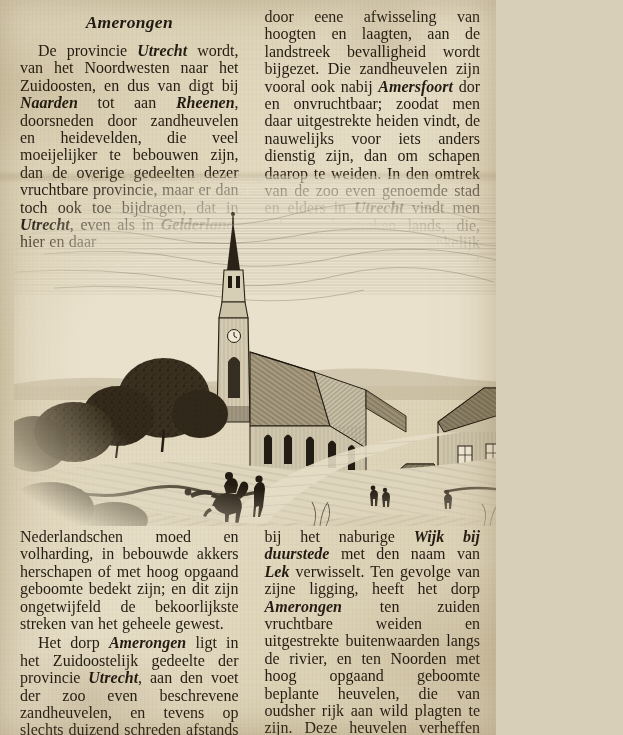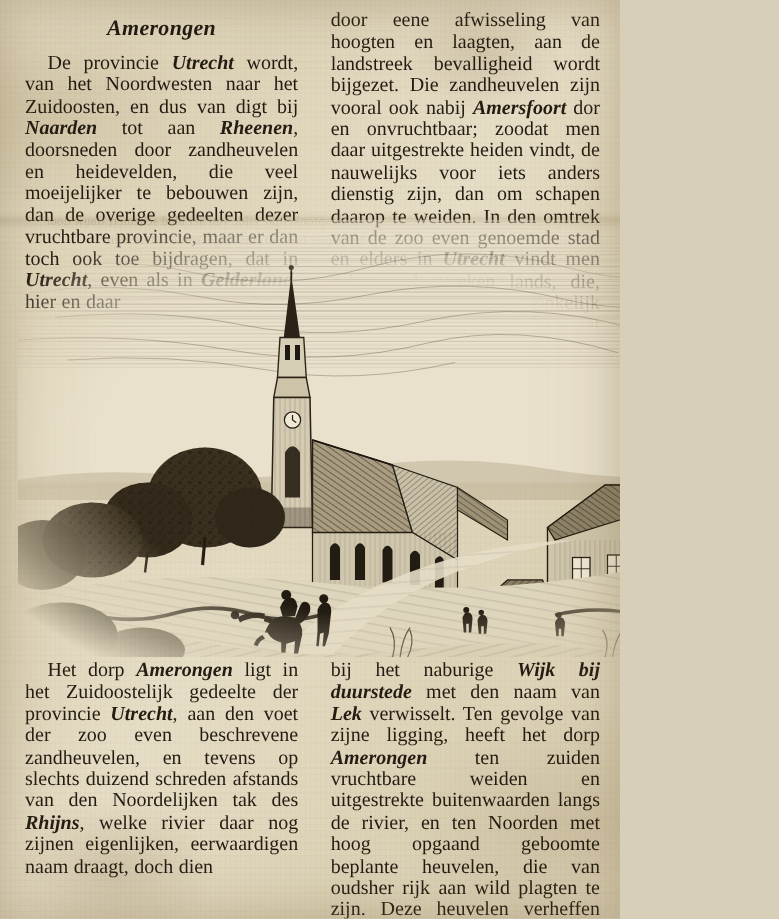--- a/index.html
+++ b/index.html
@@ -391,20 +391,21 @@
               <path d="M476 350 q2 -14 8 -22"></path>
             </g>
           </g>
         </g>
       </svg>
     </div>
   </div>
 
   <div class="columns lower">
     <div class="col left">
+      <p class="body noindent">Nederlandschen moed en volharding, in bebouwde akkers herschapen of met hoog opgaand geboomte bedekt zijn; en dit zijn ongetwijfeld de bekoorlijkste streken van het geheele gewest.</p>
       <p class="body">Het dorp <span class="it">Amerongen</span> ligt in het Zuidoostelijk gedeelte der provincie <span class="it">Utrecht</span>, aan den voet der zoo even beschrevene zandheuvelen, en tevens op slechts duizend schreden afstands van den Noordelijken tak des <span class="it">Rhijns</span>, welke rivier daar nog zijnen eigenlijken, eerwaardigen naam draagt, doch dien</p>
     </div>
     <div class="col right">
       <p class="body noindent">bij het naburige <span class="it">Wijk bij duurstede</span> met den naam van <span class="it">Lek</span> verwisselt. Ten gevolge van zijne ligging, heeft het dorp <span class="it">Amerongen</span> ten zuiden vruchtbare weiden en uitgestrekte buitenwaarden langs de rivier, en ten Noorden met hoog opgaand geboomte beplante heuvelen, die van oudsher rijk aan wild plagten te zijn. Deze heuvelen verheffen zich allengskens meer en vormen dan den zoogenaamden <span class="it">Ameronger-berg</span>. De wandelingen in dit bosch zijn uitstekend aangenaam. In den onmiddellijken omtrek</p>
     </div>
   </div>
 
   <div class="edge-shadow"></div>
 </div>
 

